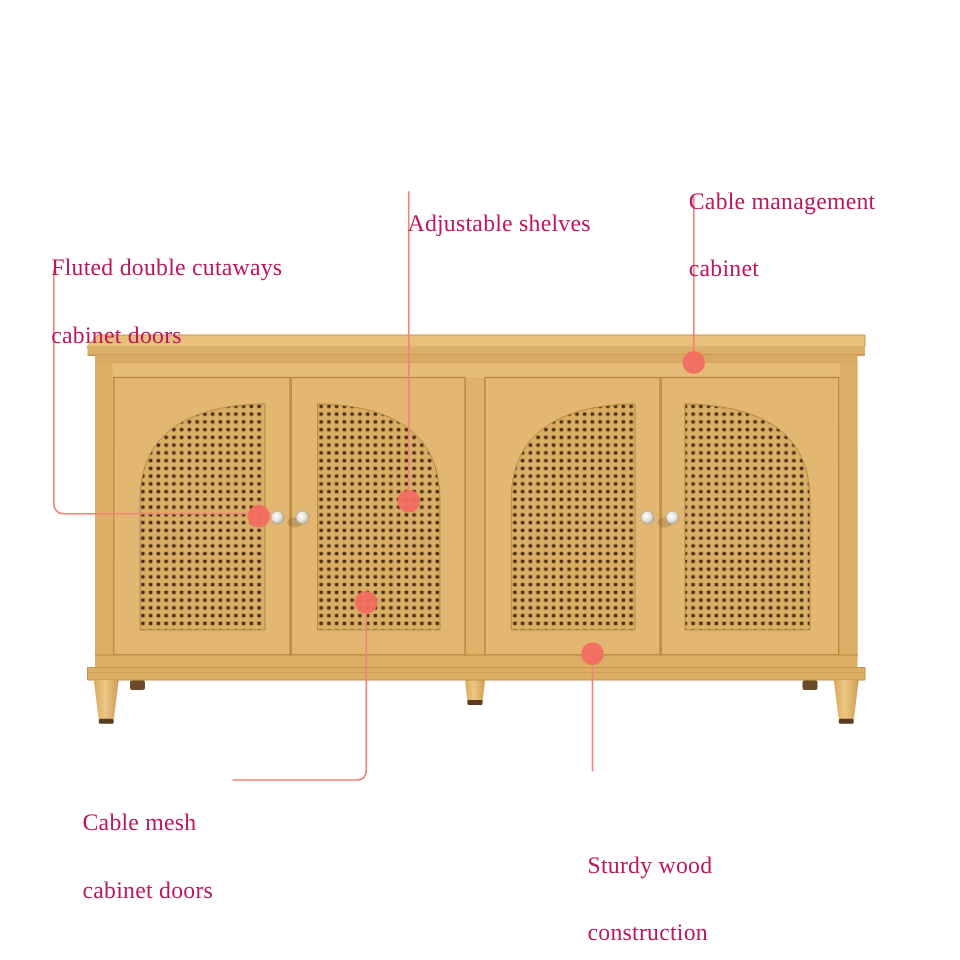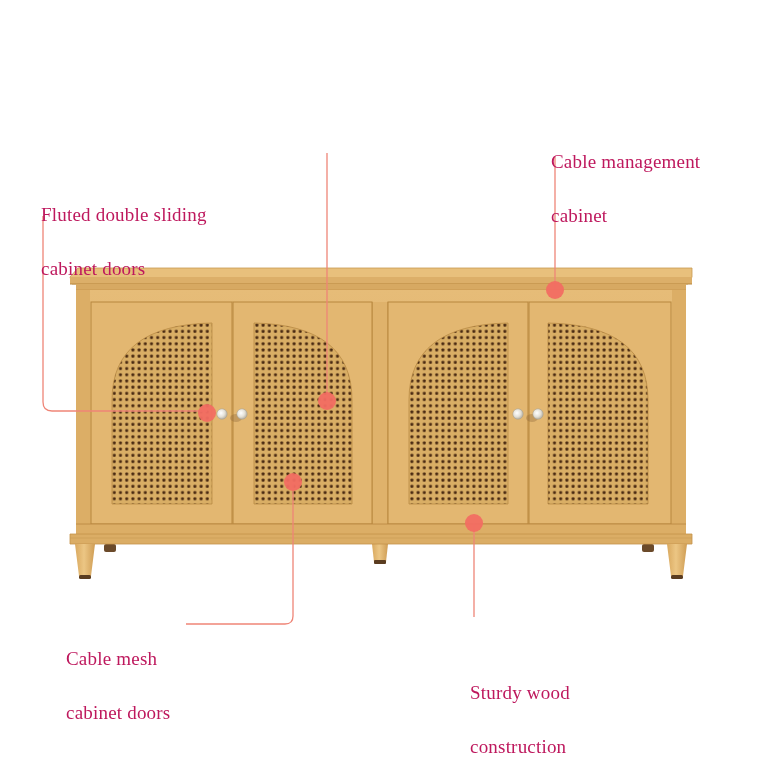--- a/index.html
+++ b/index.html
@@ -154,24 +154,27 @@
     <g>
       <circle cx="207" cy="413" r="9" fill="#f26d62" opacity="0.95"></circle>
       <circle cx="327" cy="401" r="9" fill="#f26d62" opacity="0.95"></circle>
       <circle cx="555" cy="290" r="9" fill="#f26d62" opacity="0.95"></circle>
       <circle cx="293" cy="482" r="9" fill="#f26d62" opacity="0.95"></circle>
       <circle cx="474" cy="523" r="9" fill="#f26d62" opacity="0.95"></circle>
     </g>
   </svg>
 
   <div class="callout-label" style="left:41px;top:170px;">
-    <span>Fluted double sliding</span>
+    <span>Fluted double cutaways</span>
     <span>cabinet doors</span>
   </div>
 
+  <div class="callout-label" style="left:326px;top:135px;">
+    <span>Adjustable shelves</span>
+  </div>
 
   <div class="callout-label" style="left:551px;top:117px;">
     <span>Cable management</span>
     <span>cabinet</span>
   </div>
 
   <div class="callout-label" style="left:66px;top:614px;">
     <span>Cable mesh</span>
     <span>cabinet doors</span>
   </div>

